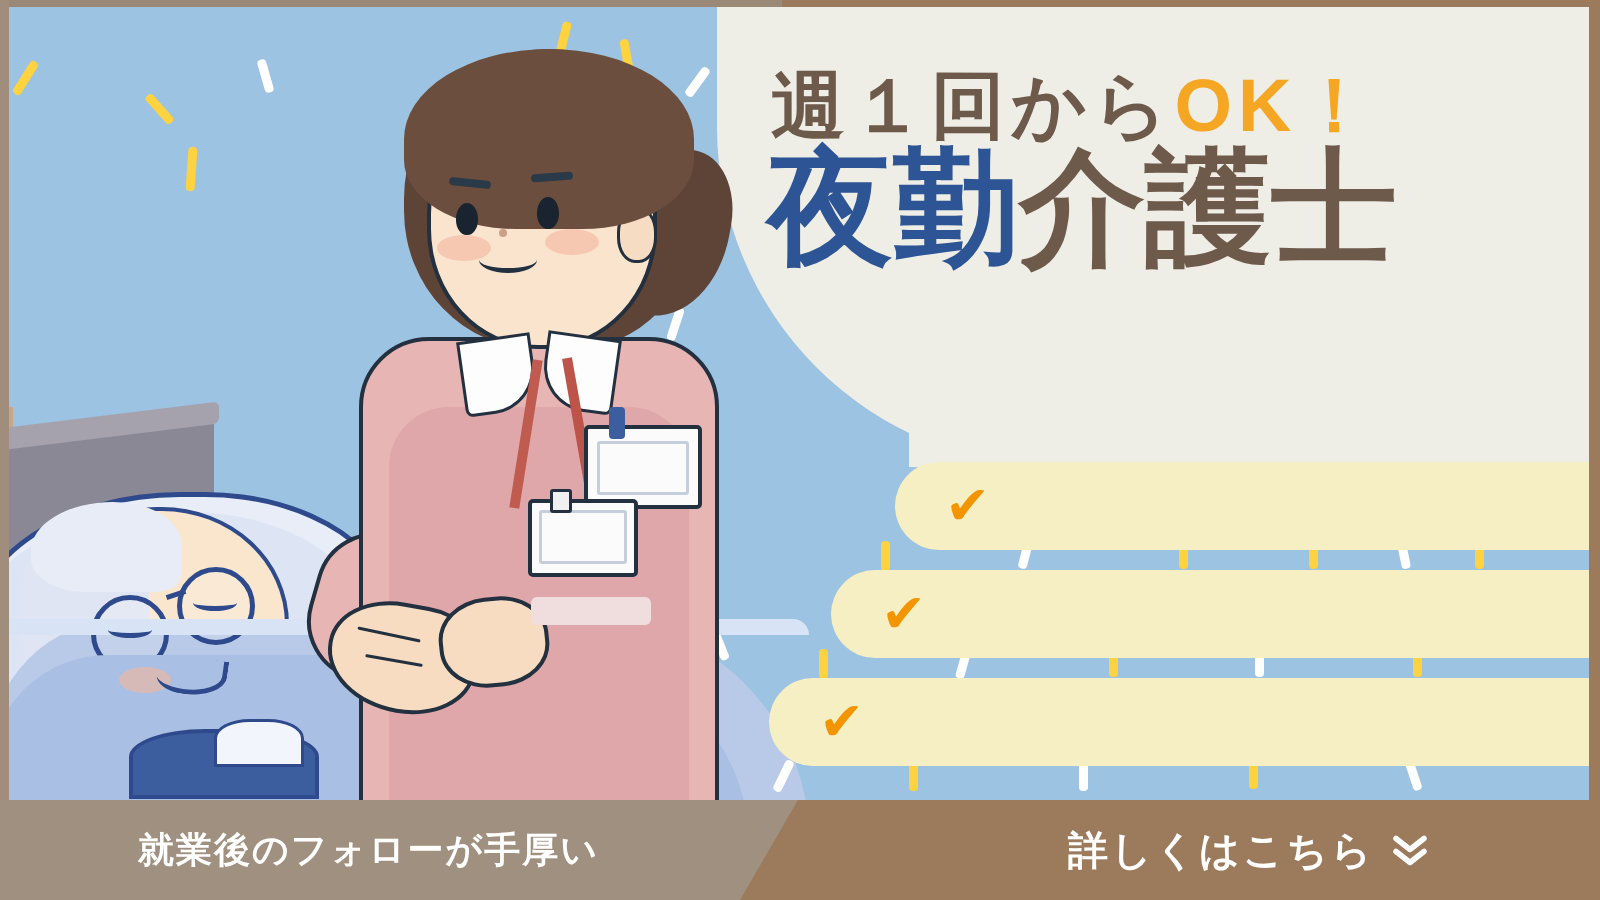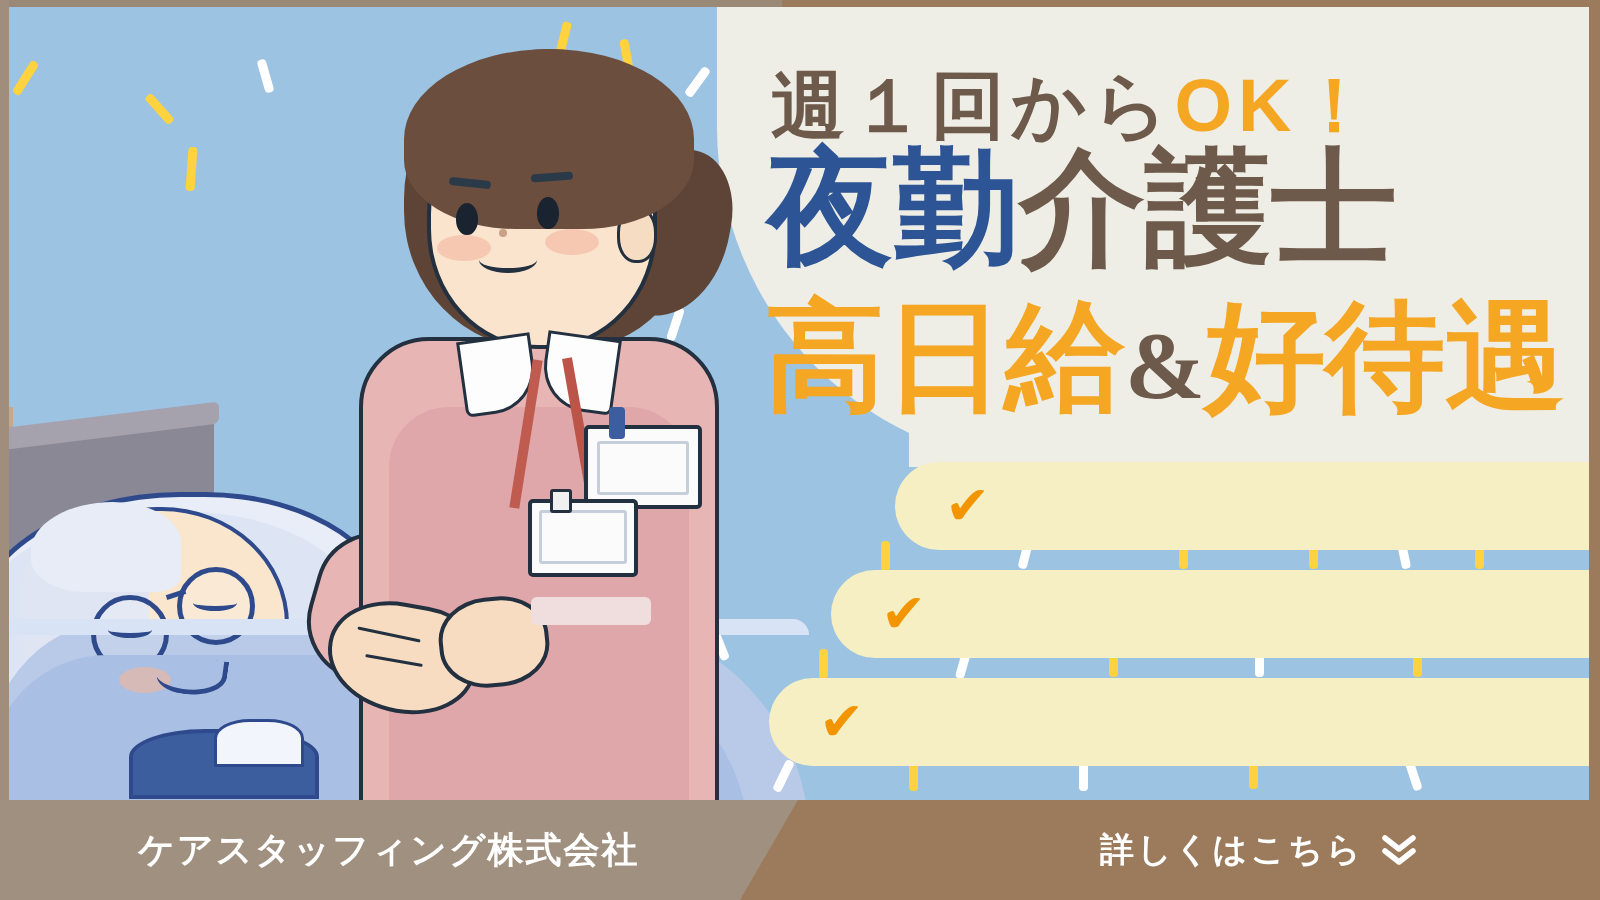--- a/index.html
+++ b/index.html
@@ -173,22 +173,22 @@
   #pill2{left:822px;top:563px;width:778px;}
   #pill3{left:760px;top:671px;width:840px;}
 
   
   .footer{position:absolute;left:0;top:800px;width:1600px;height:100px;z-index:45;}
   .foot-l{position:absolute;left:0;top:0;width:810px;height:100px;background:#a0907f;}
   .foot-r{position:absolute;left:740px;top:0;width:860px;height:100px;background:#9c7b5c;
     clip-path:polygon(58px 0,860px 0,860px 100px,0 100px);}
   .company{position:absolute;left:138px;top:50%;transform:translateY(-50%);color:#fff;
     font-size:36px;font-weight:700;letter-spacing:2px;font-family:"DejaVu Sans",sans-serif;z-index:2;}
-  .cta{position:absolute;left:1100px;top:50%;transform:translateY(-50%);color:#fff;
-    font-size:34px;font-weight:700;letter-spacing:3px;display:flex;align-items:center;gap:16px;
+  .cta{position:absolute;left:1068px;top:50%;transform:translateY(-50%);color:#fff;
+    font-size:40px;font-weight:700;letter-spacing:3px;display:flex;align-items:center;gap:16px;
     font-family:"DejaVu Sans",sans-serif;z-index:2;}
   .cta svg{display:block;}
 </style>
 </head>
 <body>
 
 <div id="banner">
 
   <div class="frame-top-left"></div>
   <div class="frame-top-right"></div>
@@ -287,39 +287,36 @@
     <div class="blanket"></div>
     <div class="blanket-shade"></div>
     <div class="blanket-edge"></div>
 
     <div class="headline line1">
       <span>週１回から</span><span class="ok">OK</span><span class="ok">！</span>
     </div>
     <div class="headline line2">
       <span class="blue">夜勤</span><span class="brown">介護士</span>
     </div>
-    <div class="headline line3">
-      <span>高日給</span><span class="amp">&amp;</span><span>好待遇</span>
-    </div>
 
     <div class="pill" id="pill1">
       <span class="chk">✔</span>
     </div>
     <div class="pill" id="pill2">
       <span class="chk">✔</span>
     </div>
     <div class="pill" id="pill3">
       <span class="chk">✔</span>
     </div>
   </div>
 
   <div class="footer">
     <div class="foot-l"></div>
     <div class="foot-r"></div>
-    <div class="company">ケアスタッフィング株式会社</div>
+    <div class="company">就業後のフォローが手厚い</div>
     <div class="cta">
       <span>詳しくはこちら</span>
       <span>
         <svg width="38" height="34" viewBox="0 0 38 34" aria-hidden="true">
           <path d="M5 5 L19 16 L33 5" fill="none" stroke="#ffffff" stroke-width="5.5" stroke-linecap="round" stroke-linejoin="round"></path>
           <path d="M5 18 L19 29 L33 18" fill="none" stroke="#ffffff" stroke-width="5.5" stroke-linecap="round" stroke-linejoin="round"></path>
         </svg>
       </span>
     </div>
   </div>

